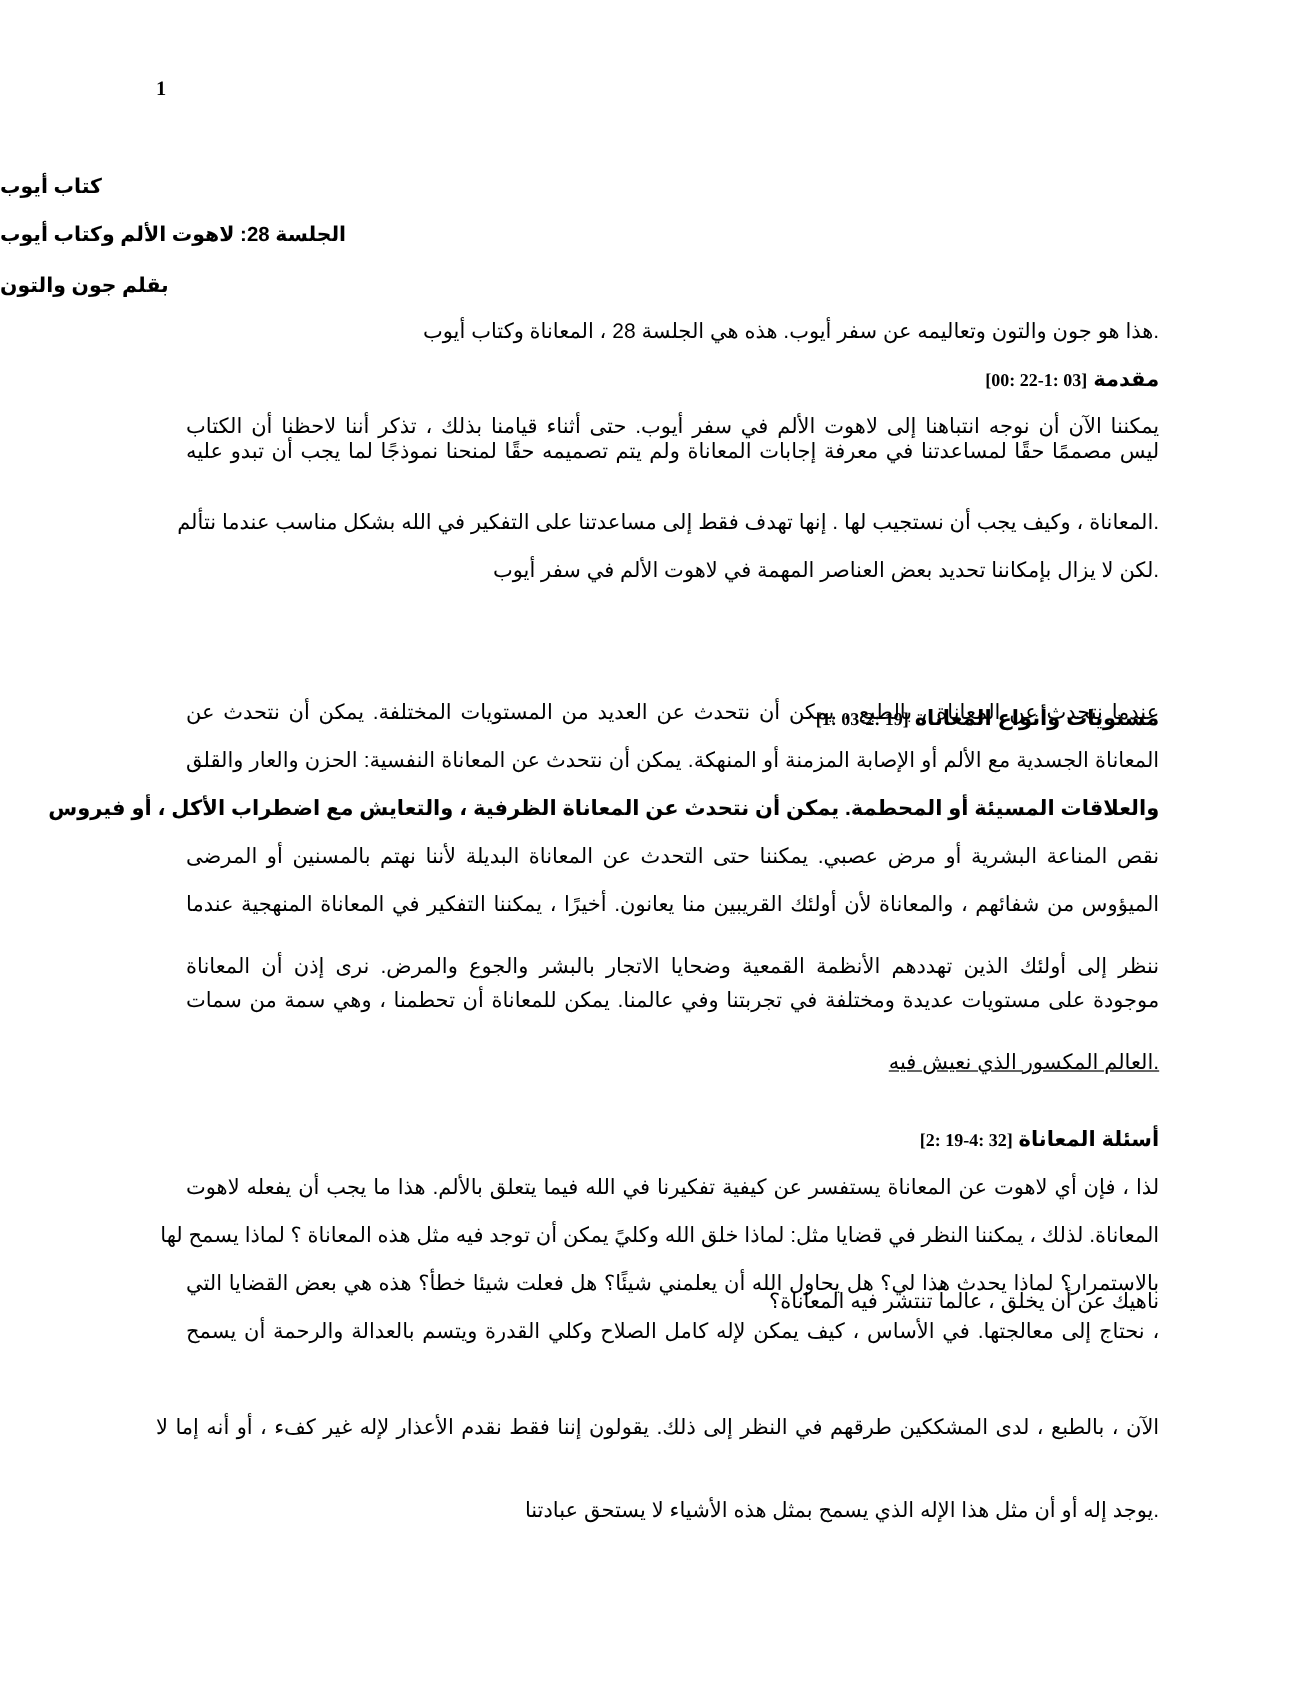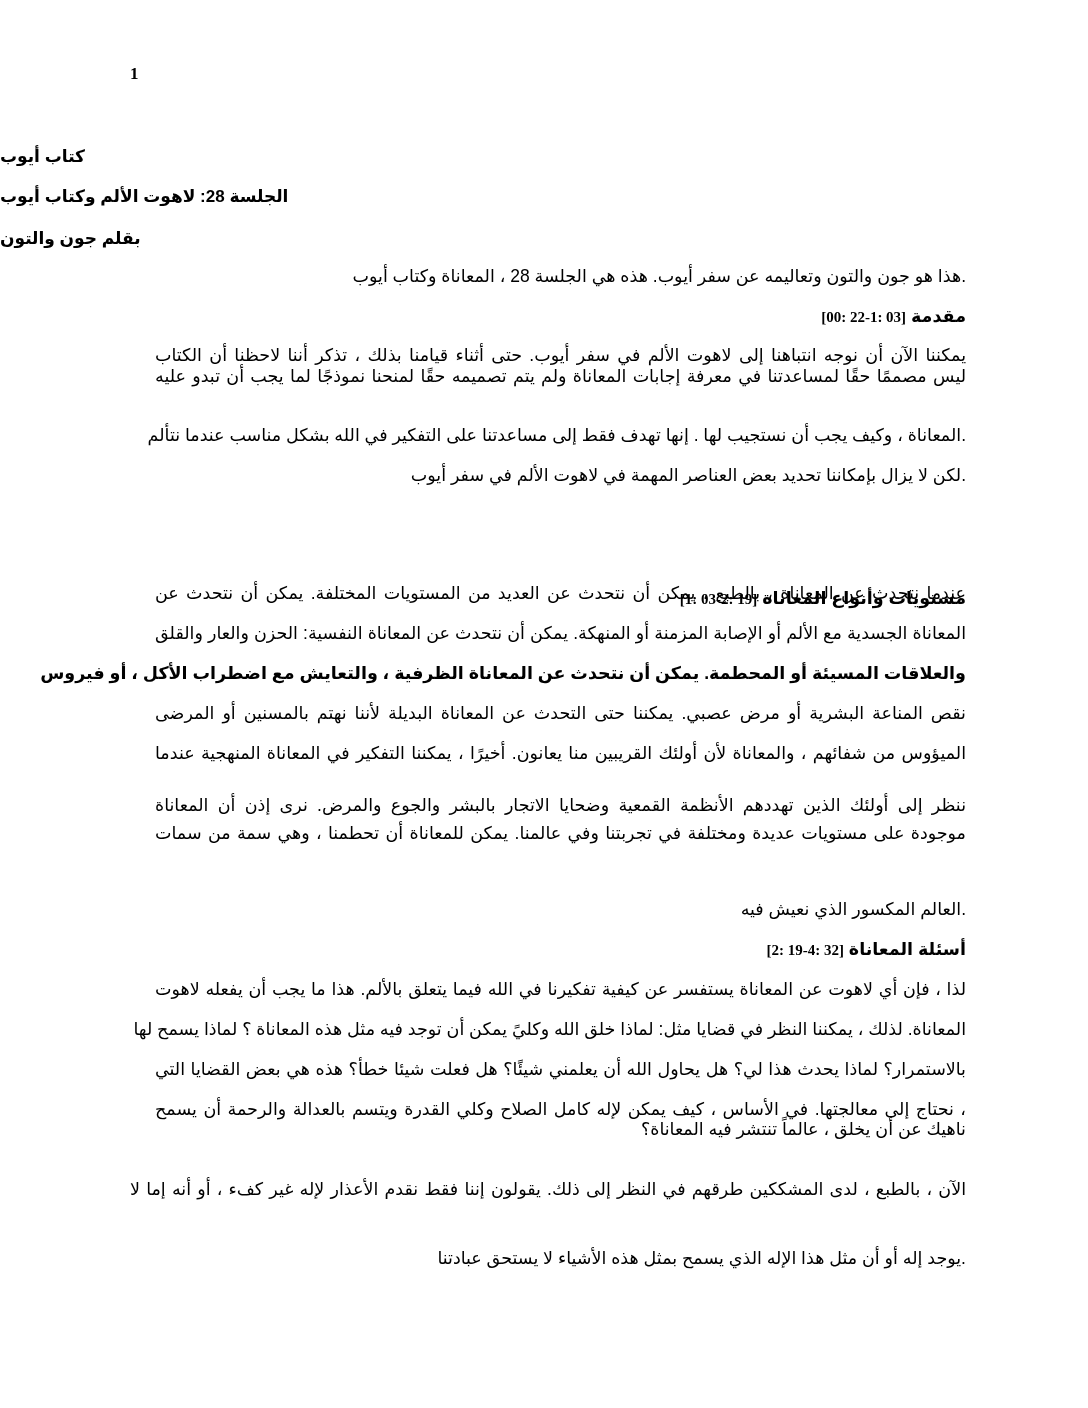--- a/index.html
+++ b/index.html
@@ -42,25 +42,25 @@
   <span>مستويات وأنواع المعاناة</span>
   <span class="ts" dir="ltr">[1: 03-2: 19]</span>
 </div>
 <div class="line justify" style="top:583px;">عندما نتحدث عن المعاناة ، بالطبع ، يمكن أن نتحدث عن العديد من المستويات المختلفة. يمكن أن نتحدث عن</div>
 <div class="line justify" style="top:623px;">المعاناة الجسدية مع الألم أو الإصابة المزمنة أو المنهكة. يمكن أن نتحدث عن المعاناة النفسية: الحزن والعار والقلق</div>
 <div class="line justify" style="top:663px;font-weight:bold;">والعلاقات المسيئة أو المحطمة. يمكن أن نتحدث عن المعاناة الظرفية ، والتعايش مع اضطراب الأكل ، أو فيروس</div>
 <div class="line justify" style="top:703px;">نقص المناعة البشرية أو مرض عصبي. يمكننا حتى التحدث عن المعاناة البديلة لأننا نهتم بالمسنين أو المرضى</div>
 <div class="line justify" style="top:743px;">الميؤوس من شفائهم ، والمعاناة لأن أولئك القريبين منا يعانون. أخيرًا ، يمكننا التفكير في المعاناة المنهجية عندما</div>
 <div class="line justify" style="top:783px;margin-top:12px;">ننظر إلى أولئك الذين تهددهم الأنظمة القمعية وضحايا الاتجار بالبشر والجوع والمرض. نرى إذن أن المعاناة</div>
 <div class="line justify" style="top:823px;">موجودة على مستويات عديدة ومختلفة في تجربتنا وفي عالمنا. يمكن للمعاناة أن تحطمنا ، وهي سمة من سمات</div>
-<div class="line" style="top:899px;">.العالم المكسور الذي نعيش فيه</div>
+<div class="line" style="top:875px;text-decoration:underline;">.العالم المكسور الذي نعيش فيه</div>
 
 <div class="line heading" style="top:939px;margin-left:36px;">
   <span>أسئلة المعاناة</span>
   <span class="ts" dir="ltr">[2: 19-4: 32]</span>
 </div>
 <div class="line justify" style="top:979px;">لذا ، فإن أي لاهوت عن المعاناة يستفسر عن كيفية تفكيرنا في الله فيما يتعلق بالألم. هذا ما يجب أن يفعله لاهوت</div>
 <div class="line justify" style="top:1019px;">المعاناة. لذلك ، يمكننا النظر في قضايا مثل: لماذا خلق الله وكليً يمكن أن توجد فيه مثل هذه المعاناة ؟ لماذا يسمح لها</div>
 <div class="line justify" style="top:1059px;">بالاستمرار؟ لماذا يحدث هذا لي؟ هل يحاول الله أن يعلمني شيئًا؟ هل فعلت شيئا خطأ؟ هذه هي بعض القضايا التي</div>
 <div class="line justify" style="top:1099px;">، نحتاج إلى معالجتها. في الأساس ، كيف يمكن لإله كامل الصلاح وكلي القدرة ويتسم بالعدالة والرحمة أن يسمح</div>
-<div class="line" style="top:1119px;">ناهيك عن أن يخلق ، عالماً تنتشر فيه المعاناة؟</div>
+<div class="line" style="top:1074px;">ناهيك عن أن يخلق ، عالماً تنتشر فيه المعاناة؟</div>
 <div class="line justify" style="top:1179px; left:130px;">الآن ، بالطبع ، لدى المشككين طرقهم في النظر إلى ذلك. يقولون إننا فقط نقدم الأعذار لإله غير كفء ، أو أنه إما لا</div>
 <div class="line" style="top:1248px;margin-left:40px;">.يوجد إله أو أن مثل هذا الإله الذي يسمح بمثل هذه الأشياء لا يستحق عبادتنا</div>
 
 </body></html>

